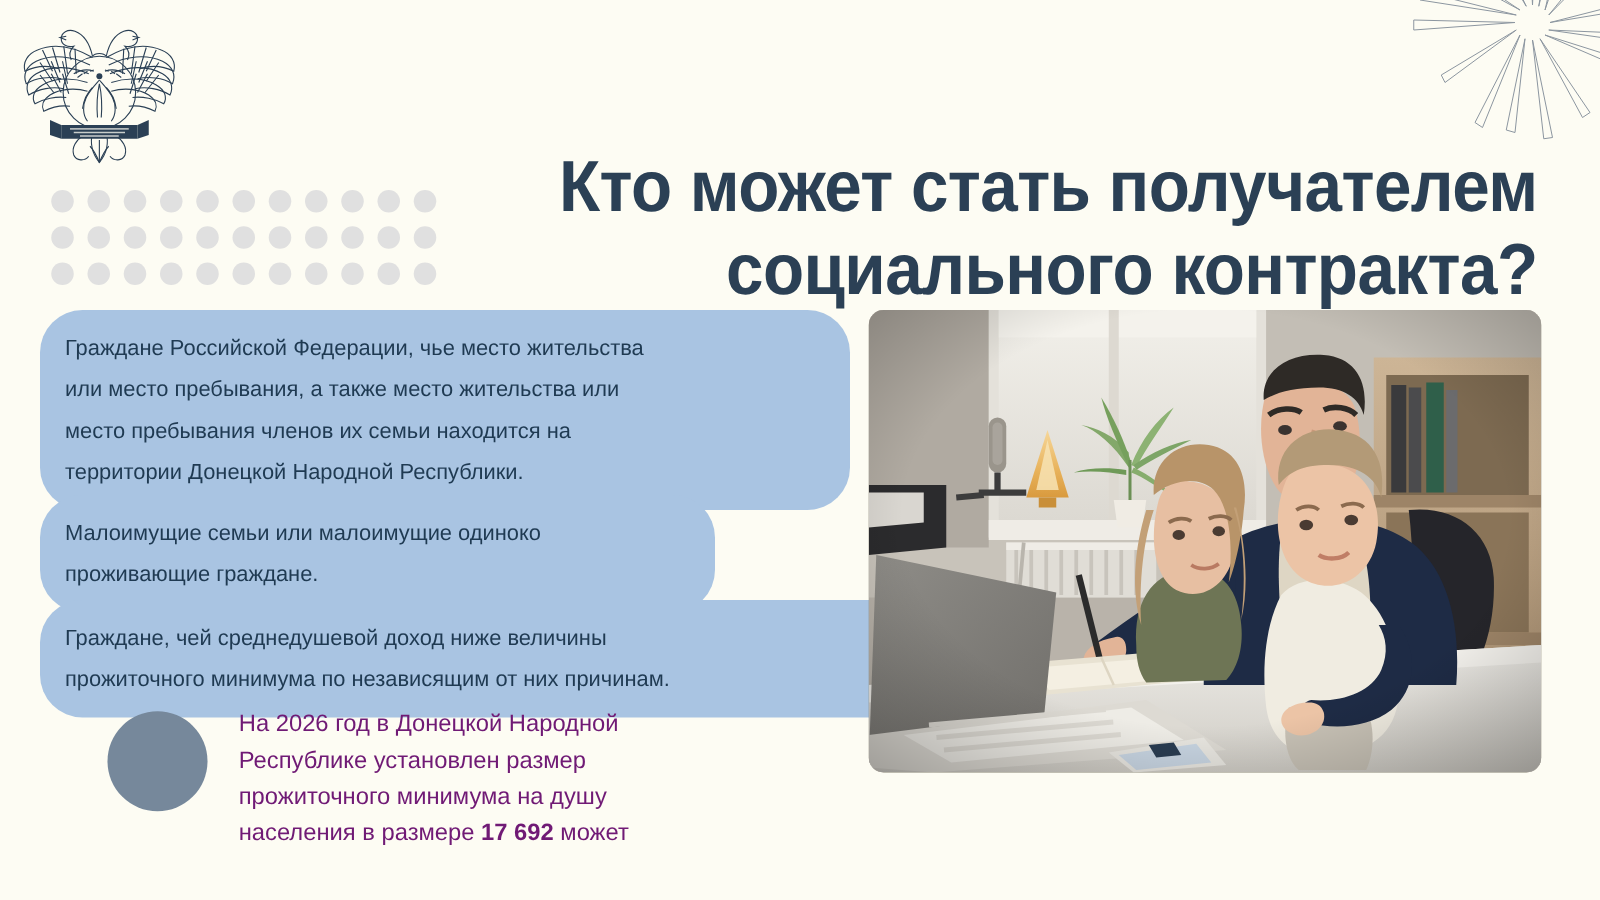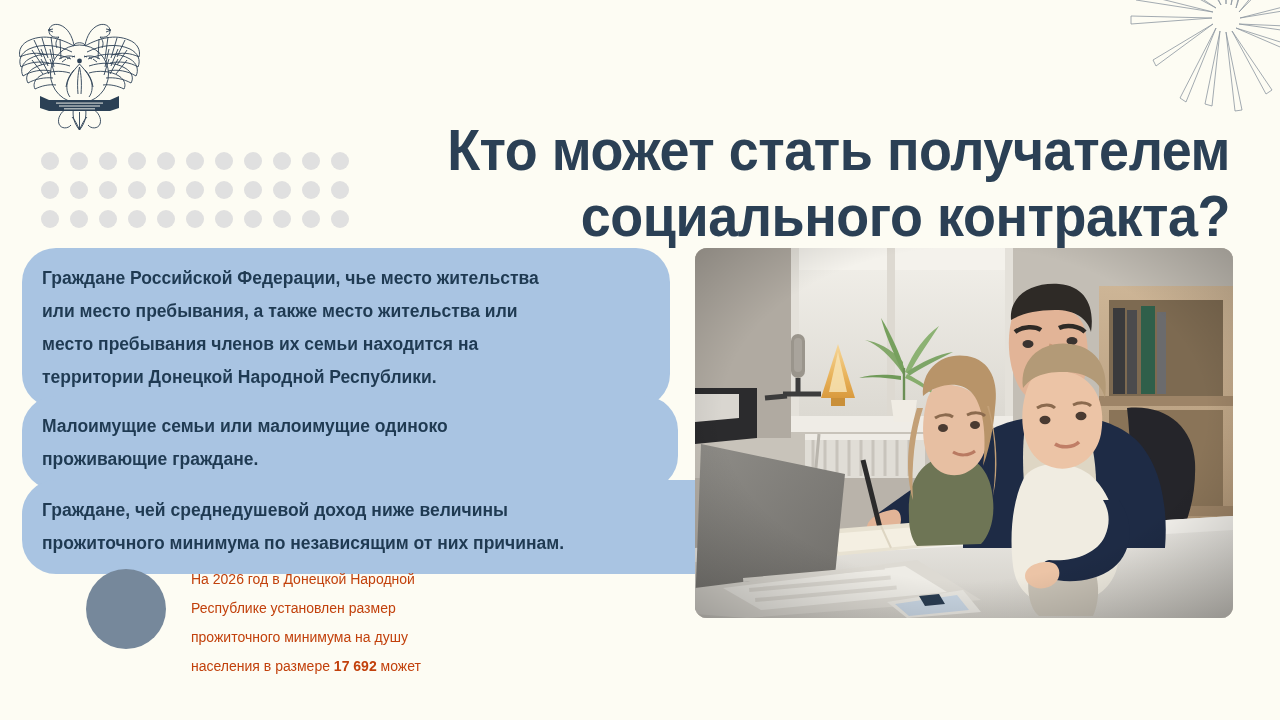--- a/index.html
+++ b/index.html
@@ -66,38 +66,38 @@
     line-height: 66px;
     letter-spacing: -0.5px;
     transform: scaleX(0.93);
     transform-origin: right center;
     white-space: pre-line;
   }
 
   
   .bubble {
     position: absolute;
-    left: 22px;
+    left: 32px;
     background: #A9C4E2;
     color: #1F3A52;
     font-size: 17.5px;
     line-height: 33px;
-    font-weight: 700;
+    font-weight: 400;
     padding: 14px 26px 14px 20px;
     box-sizing: border-box;
     white-space: pre-line;
   }
   #bubble-1 {
     top: 248px;
     width: 648px;
     border-radius: 34px;
   }
   #bubble-2 {
     top: 396px;
-    width: 656px;
+    width: 540px;
     border-radius: 34px;
   }
   #bubble-3 {
     top: 480px;
     width: 728px;
     border-radius: 34px;
   }
 
   
   #footnote {
@@ -111,22 +111,22 @@
   #footnote-bullet {
     width: 80px;
     height: 80px;
     border-radius: 50%;
     background: #76889B;
     flex: 0 0 80px;
     margin-top: 4px;
   }
   #footnote-text {
     margin-left: 25px;
-    color: #c2410c;
-    font-size: 14px;
+    color: #701a75;
+    font-size: 19px;
     line-height: 29px;
     font-weight: 500;
     white-space: pre-line;
   }
   #footnote-text b { font-weight: 700; }
 
   
   #photo {
     position: absolute;
     left: 695px;

